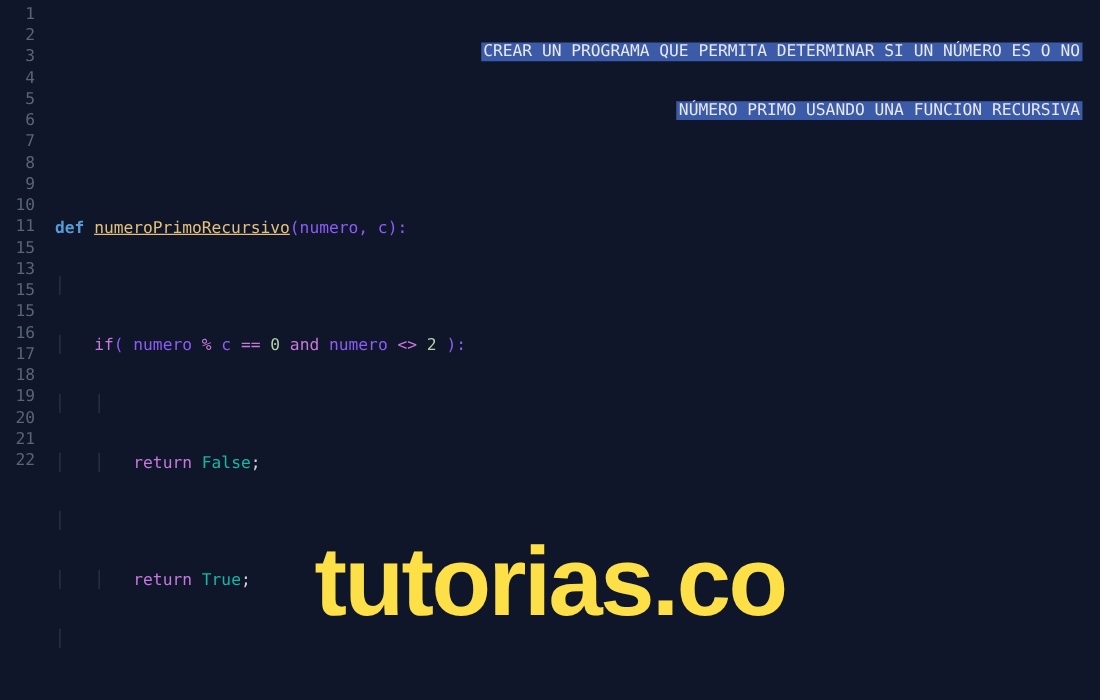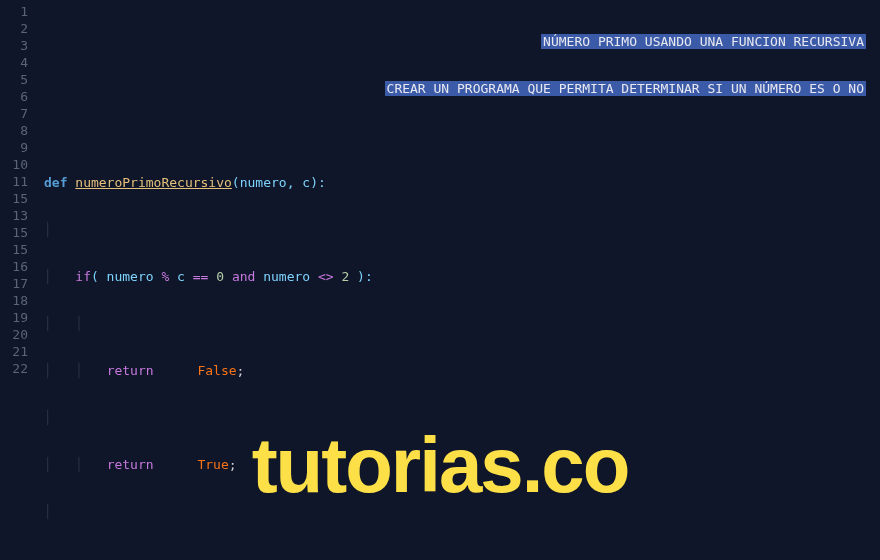--- a/index.html
+++ b/index.html
@@ -48,25 +48,25 @@
   background: #3b5ba8;
   color: #e8e8f0;
   padding: 0 2px;
 }
 .guide {
   color: #2a3449;
 }
 .keyword { color: #c678dd; }
 .def-kw { color: #569cd6; font-weight: bold; }
 .func-name { color: #e5c07b; text-decoration: underline; }
-.ident { color: #7dd3fc; text-align: center; }
+.ident { color: #8b5cf6; text-align: center; }
 .punct { color: #d4d4d4; }
 .operator { color: #c678dd; }
 .number { color: #b5cea8; }
-.bool { color: #f97316; margin-left: 36px; }
+.bool { color: #14b8a6; }
 .watermark {
   position: absolute;
   left: 50%;
   top: 420px;
   transform: translateX(-50%);
   font-size: 78px;
   font-weight: 900;
   color: #fde047;
   letter-spacing: -2px;
   pointer-events: none;
@@ -99,22 +99,22 @@
       <div>15</div>
       <div>16</div>
       <div>17</div>
       <div>18</div>
       <div>19</div>
       <div>20</div>
       <div>21</div>
       <div>22</div>
     </div>
   <div class="code">
+    <div class="line right-align"><span class="comment-block">CREAR UN PROGRAMA QUE PERMITA DETERMINAR SI UN NÚMERO ES O NO</span></div>
     <div class="line right-align"><span class="comment-block">NÚMERO PRIMO USANDO UNA FUNCION RECURSIVA</span></div>
-    <div class="line right-align"><span class="comment-block">CREAR UN PROGRAMA QUE PERMITA DETERMINAR SI UN NÚMERO ES O NO</span></div>
     <div class="line"></div>
     <div class="line"><span class="def-kw">def</span> <span class="func-name">numeroPrimoRecursivo</span><span class="ident">(numero, c):</span></div>
     <div class="line"><span class="guide">│</span></div>
     <div class="line"><span class="guide">│   </span><span class="keyword">if</span><span class="ident">( numero </span><span class="operator">%</span><span class="ident"> c </span><span class="operator">==</span><span> </span><span class="number">0</span> <span class="keyword">and</span><span class="ident"> numero </span><span class="operator">&lt;&gt;</span> <span class="number">2</span><span class="ident"> ):</span></div>
     <div class="line"><span class="guide">│   │</span></div>
     <div class="line"><span class="guide">│   │   </span><span class="keyword">return</span> <span class="bool">False</span><span class="punct">;</span></div>
     <div class="line"><span class="guide">│</span></div>
     <div class="line"><span class="guide">│   │   </span><span class="keyword">return</span> <span class="bool">True</span><span class="punct">;</span></div>
     <div class="line"><span class="guide">│</span></div>
     

